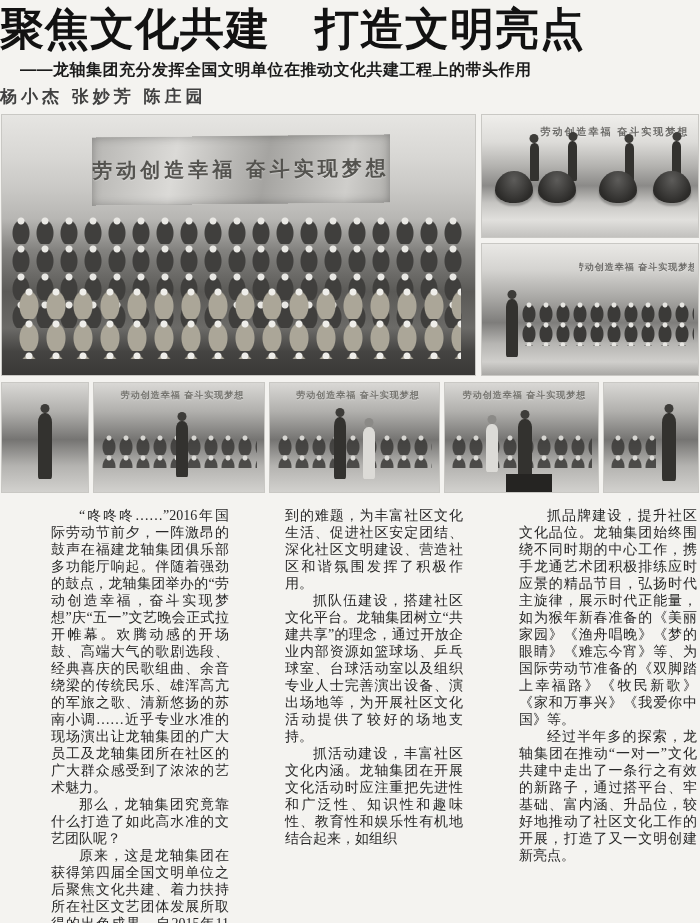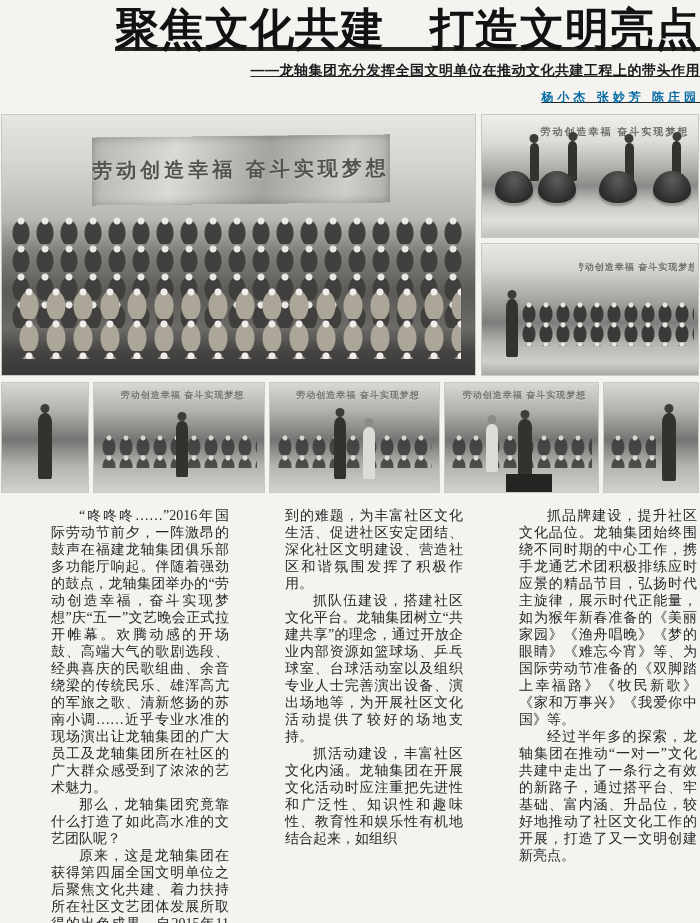--- a/index.html
+++ b/index.html
@@ -3,35 +3,35 @@
 <meta charset="utf-8">
 <style>
   * { margin:0; padding:0; box-sizing:border-box; }
   html,body { background:#e9e8e5; }
   .page{
     width:700px; height:923px; margin:0 auto; background:#f4f3f0;
     overflow:hidden; position:relative;
     font-family:"Liberation Serif", serif; color:#262626;
   }
   
-  .hdr{ text-align:right; padding-top:3px;text-decoration:underline; }
+  .hdr{ text-align:left; padding-top:3px; }
   .title{
     font-family:"Liberation Sans", sans-serif;
     font-weight:900; font-size:44px; line-height:52px;
     color:#121212; letter-spacing:1px;
   }
   .subtitle{
     font-family:"Liberation Sans", sans-serif;
-    font-weight:700; font-size:14px; line-height:26px;
-    color:#1b1b1b; margin-top:2px; letter-spacing:.5px;
+    font-weight:700; font-size:16px; line-height:26px;
+    color:#1b1b1b; margin-top:2px; letter-spacing:.5px;padding-left:20px;
   }
   .authors{
     font-family:"Liberation Sans", sans-serif;
-    font-weight:700; font-size:12px; line-height:16px;
-    color:#0369a1; margin-top:6px; letter-spacing:4px;
+    font-weight:700; font-size:17px; line-height:16px;
+    color:#404040; margin-top:6px; letter-spacing:4px;
   }
   
   .photos{ width:698px; margin:9px auto 0; }
   .row1{ display:flex; gap:5px; height:262px; }
   .row1-right{ display:flex; flex-direction:column; gap:5px; width:218px; }
   .row2{ display:flex; gap:4px; height:111px; margin-top:6px; }
   .ph{
     position:relative; overflow:hidden; border:1px solid #c9c8c4;
     background:#9a9997;
     padding-left:28px;

